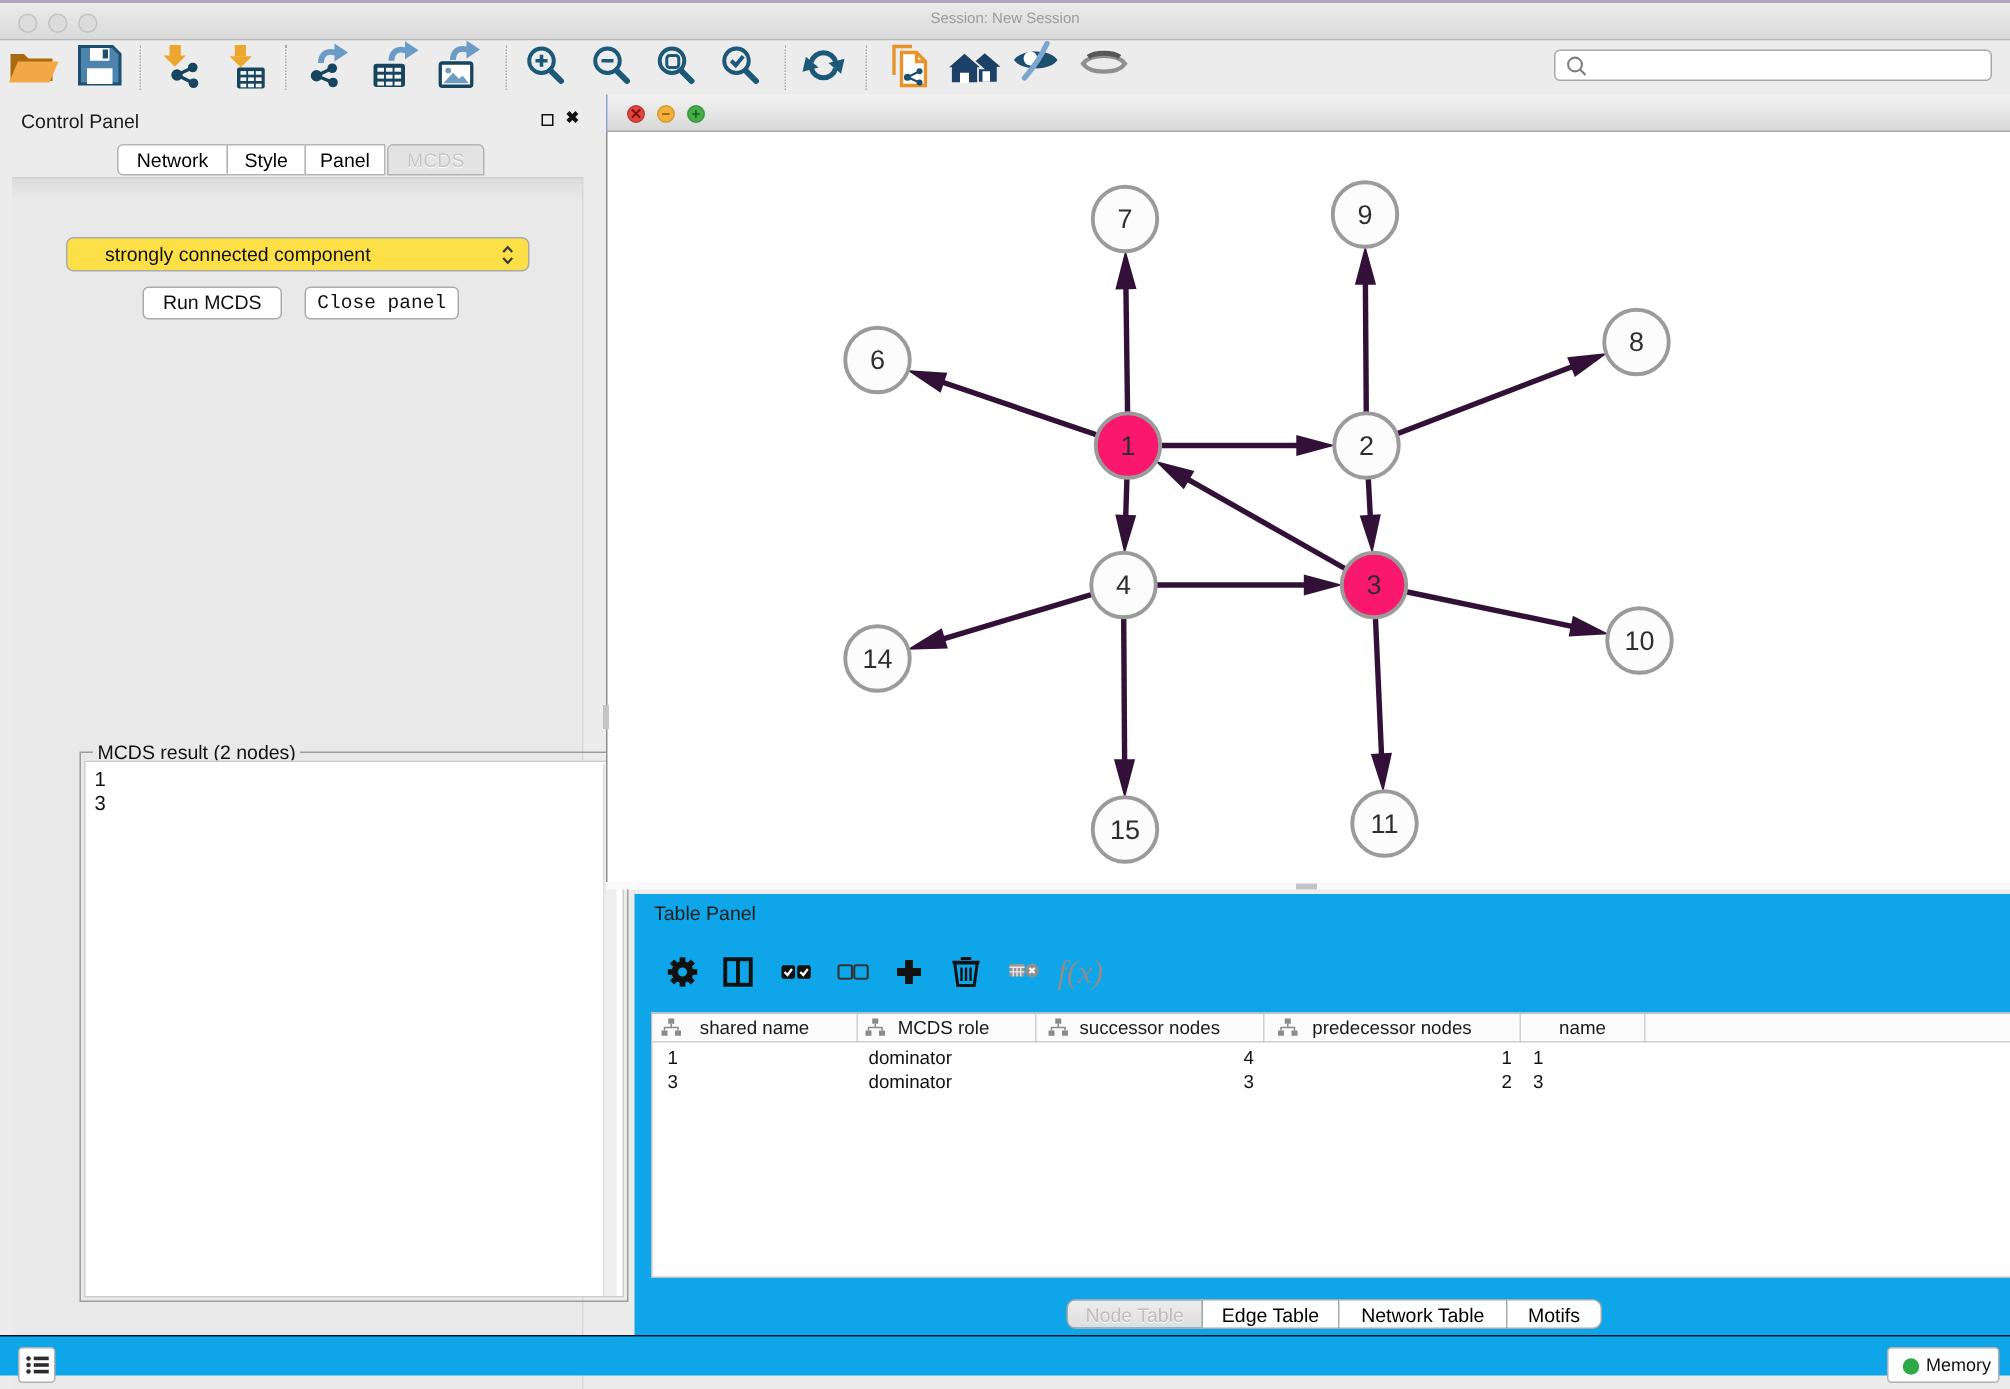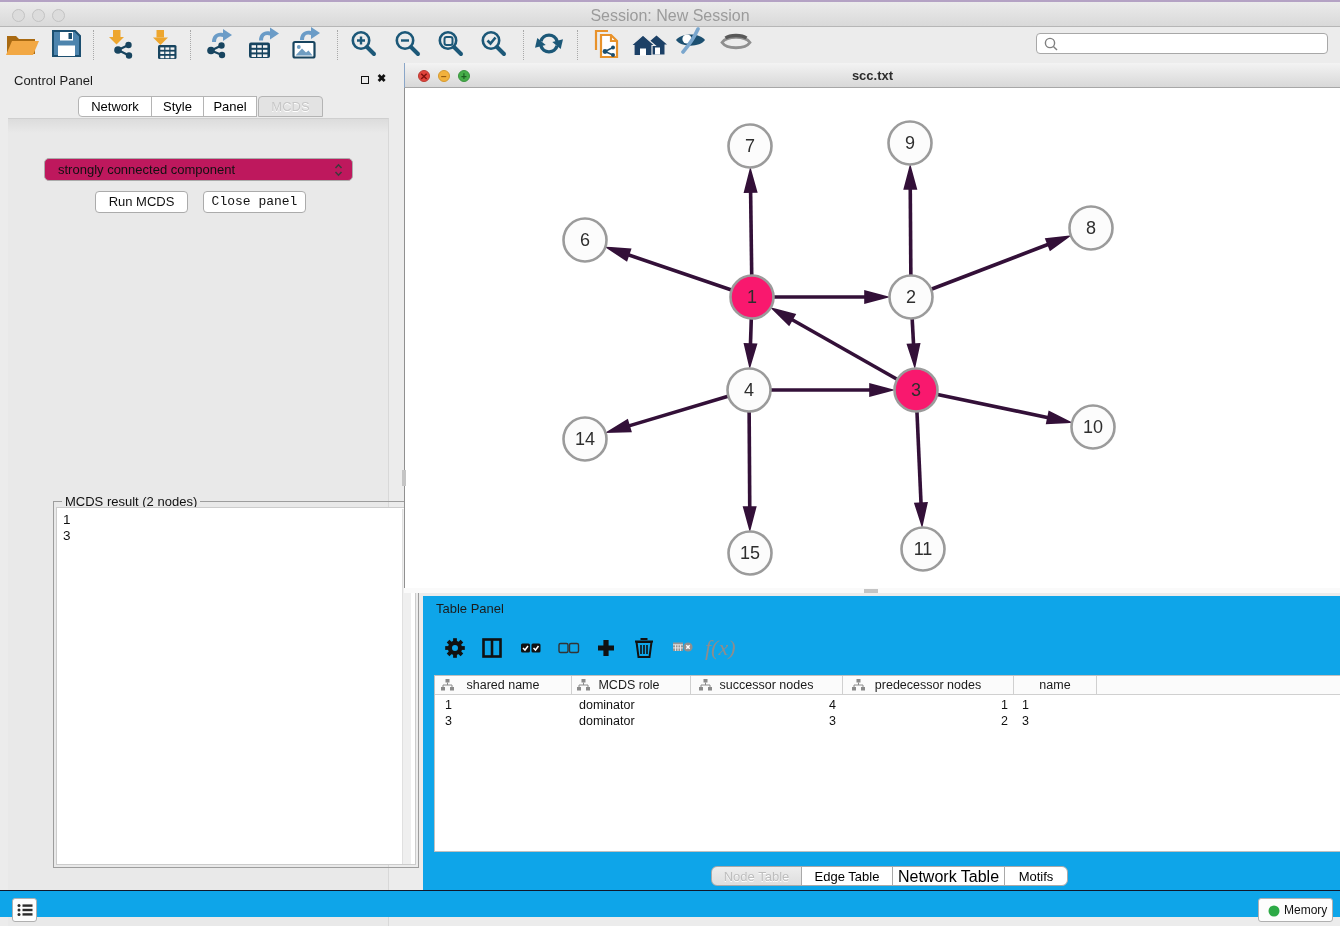--- a/index.html
+++ b/index.html
@@ -6,42 +6,42 @@
 html,body { width:1340px; height:926px; overflow:hidden; }
 body { font-family:"Liberation Sans", sans-serif; background:#ececec; position:relative; }
 .abs { position:absolute; }
 
 
 #topline { left:0; top:0; width:1340px; height:2px; background:#b4a2c4; }
 #titlebar { left:0; top:2px; width:1340px; height:25px;
   background:linear-gradient(#ebebeb,#d9d9d9); border-bottom:1px solid #b6b6b6; }
 .tl { position:absolute; top:7px; width:13px; height:13px; border-radius:50%;
   background:#dcdcdc; border:1px solid #c3c3c3; }
-#title { width:100%; text-align:center; top:5px; font-size:16px; color:#9b9b9b; }
+#title { width:100%; text-align:center; top:5px; font-size:10px; color:#9b9b9b; }
 
 
 #toolbar { left:0; top:27px; width:1340px; height:36px; background:#ececec; }
 .sep { position:absolute; top:3px; height:30px; width:0;
   border-left:1px dotted #a9a9a9; }
 #searchbox { left:1036px; top:6px; width:292px; height:21px; background:#fff;
   border:1px solid #a8a8a8; border-radius:4px; }
 
 
 #cpanel { left:0; top:63px; width:392px; height:821px; background:#ececec; }
 #cphead { left:14px; top:10px; font-size:13px; color:#1c1c1c; }
 .wbox { position:absolute; top:13px; width:8px; height:8px; border:1.5px solid #111; }
 .wx { position:absolute; top:9px; font-size:11px; font-weight:bold; color:#111; }
 .tab { position:absolute; top:33px; height:21px; background:#fff; border:1px solid #b4b4b4;
   font-size:13px; color:#000; text-align:center; line-height:20px; }
 #cpcontent { left:8px; top:55px; width:381px; height:812px; border-right:1px solid #d8d8d8; background:linear-gradient(#dcdcdc, #e9e9e9 14px);
   border-top:1px solid #cfcfcf; }
 #optlabel { left:0; top:73px; width:376px; text-align:center; font-size:13px; color:#111; }
-#dropdown { left:44px; top:95px; width:309px; height:23px; background:#be185d;
+#dropdown { left:44px; top:95px; width:309px; height:23px; background:#fde047;
   border:1px solid #ababab; border-radius:5px; font-size:13px; color:#111;
-  line-height:21px; padding-left:13px; }
+  line-height:21px; padding-left:25px; }
 .btn { position:absolute; top:128px; height:22px; background:#fff; border:1px solid #ababab;
   border-radius:4px; font-size:13px; color:#111; text-align:center; line-height:20px; }
 #fieldset { left:14px; top:438px; width:366px; height:367px; border:1px solid #9d9d9d;margin-left:39px; }
 #fslegend { left:8px; top:-8px; background:#e9e9e9; padding:0 3px; font-size:13px; color:#111; }
 #fswhite { left:2px; top:5px; width:360px; height:358px; background:#fff; border:1px solid #ccc; }
 #fstrack { right:4px; top:1px; width:9px; height:355px; background:#efefef; border-left:1px solid #e0e0e0; }
 
 
 #netwin { left:404px; top:63px; width:936px; height:530px; }
 #nettitle { left:0; top:0; width:936px; height:25px;
@@ -258,21 +258,20 @@
       <div class="abs" id="fstrack"></div>
     </div>
   </div>
 </div>
 
 <div class="abs" id="netwin">
   <div class="abs" id="nettitle">
     <div class="mac" style="left:13px; background:#e1443c; border:1px solid #b83a32; color:#7c100c;">✕</div>
     <div class="mac" style="left:33px; background:#f2b13d; border:1px solid #d59a2f; color:#935b10;">−</div>
     <div class="mac" style="left:53px; background:#46ad49; border:1px solid #3b9440; color:#1a5c20;">+</div>
-    <div class="abs" id="netname">scc.txt</div>
   </div>
   <div class="abs" id="netbody">
 <svg width="935" height="500" viewBox="405 88 935 500" style="position:absolute;left:1px;top:0;" font-family="Liberation Sans, sans-serif">
 <g stroke="#331038" stroke-width="3.6" fill="#331038">
 <line x1="751.0" y1="297.0" x2="749.5" y2="183.1"></line>
 <polygon points="749.4,173.5 754.3,190.9 744.9,191.1"></polygon>
 <line x1="751.0" y1="297.0" x2="619.1" y2="252.0"></line>
 <polygon points="610.0,248.9 628.1,250.1 625.1,259.0"></polygon>
 <line x1="751.0" y1="297.0" x2="872.9" y2="297.0"></line>
 <polygon points="882.5,297.0 865.0,301.7 865.0,292.3"></polygon>
@@ -428,21 +427,21 @@
     <div class="trow" style="left:587px; top:21px;">1</div>
     <div class="trow" style="left:10px; top:37px;">3</div>
     <div class="trow" style="left:144px; top:37px;">dominator</div>
     <div class="trow" style="left:256px; top:37px; width:145px; text-align:right;">3</div>
     <div class="trow" style="left:408px; top:37px; width:165px; text-align:right;">2</div>
     <div class="trow" style="left:587px; top:37px;">3</div>
   </div>
   <div class="abs" id="ttabs">
     <div class="abs" style="left:288px; top:0; width:91px; height:20px; background:linear-gradient(#ededed,#dedede); border:1px solid #a9a9a9; border-radius:6px 0 0 6px; font-size:13px; color:#bdbdbd; text-shadow:0 1px 0 #fff; line-height:19px; text-align:center;">Node Table</div>
     <div class="abs" style="left:378px; top:0; width:92px; height:20px; background:#fff; border:1px solid #a9a9a9; font-size:13px; color:#000; line-height:19px; text-align:center;">Edge Table</div>
-    <div class="abs" style="left:469px; top:0; width:113px; height:20px; background:#fff; border:1px solid #a9a9a9; font-size:16px; color:#000; line-height:19px; text-align:center;">Network Table</div>
+    <div class="abs" style="left:469px; top:0; width:113px; height:20px; background:#fff; border:1px solid #a9a9a9; font-size:13px; color:#000; line-height:19px; text-align:center;">Network Table</div>
     <div class="abs" style="left:581px; top:0; width:64px; height:20px; background:#fff; border:1px solid #a9a9a9; border-radius:0 6px 6px 0; font-size:13px; color:#000; line-height:19px; text-align:center;">Motifs</div>
   </div>
 </div>
 
 <div class="abs" id="statusbar">
   <div class="abs" id="listbtn">
     <svg width="16" height="14" viewBox="0 0 16 14" style="position:absolute;left:4px;top:4px;">
       <g fill="#2c2c2c">
         <circle cx="2" cy="2.6" r="1.5"></circle>
           <circle cx="2" cy="7" r="1.5"></circle>

